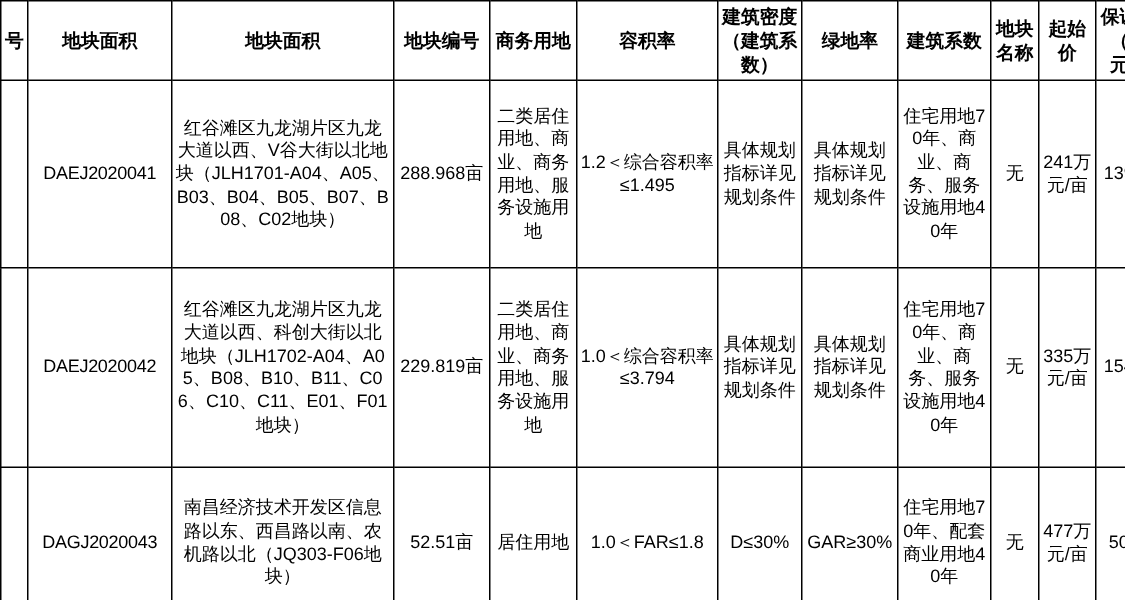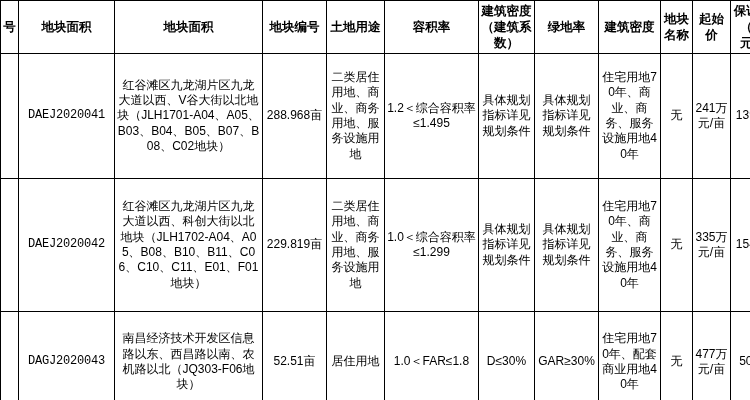--- a/index.html
+++ b/index.html
@@ -68,21 +68,20 @@
     line-height: 1.3;
     padding: 3px 6px;
   }
   td.cell-narrow {
     font-size: 12px;
     line-height: 1.3;
   }
   td.cell-code {
     font-size: 12px;
     letter-spacing: -0.2px;
-    font-family: Liberation Mono, monospace;
   }
   .row-1 td { height: 120px; }
   .row-2 td { height: 128px; }
   .row-3 td { height: 96px; }
 </style>
 </head>
 <body>
 
 <div class="sheet">
   <table class="land-table">
@@ -99,25 +98,25 @@
         <col class="c9">
         <col class="c10">
         <col class="c11">
     </colgroup>
     <thead>
       <tr>
         <th>号</th>
         <th>地块面积</th>
         <th>地块面积</th>
         <th>地块编号</th>
-        <th>土地用途</th>
+        <th>商务用地</th>
         <th>容积率</th>
         <th>建筑密度（建筑系数）</th>
         <th>绿地率</th>
-        <th>建筑密度</th>
+        <th>建筑系数</th>
         <th>地块名称</th>
         <th>起始价</th>
         <th>保证金（万元）</th>
       </tr>
     </thead>
     <tbody>
       <tr class="row-1">
         <td class="cell-narrow"></td>
         <td class="cell-code">DAEJ2020041</td>
         <td class="cell-name">红谷滩区九龙湖片区九龙大道以西、V谷大街以北地块（JLH1701-A04、A05、B03、B04、B05、B07、B08、C02地块）</td>
@@ -130,21 +129,21 @@
         <td class="cell-narrow">无</td>
         <td class="cell-narrow">241万元/亩</td>
         <td class="cell-narrow">13930</td>
       </tr>
       <tr class="row-2">
         <td class="cell-narrow"></td>
         <td class="cell-code">DAEJ2020042</td>
         <td class="cell-name">红谷滩区九龙湖片区九龙大道以西、科创大街以北地块（JLH1702-A04、A05、B08、B10、B11、C06、C10、C11、E01、F01地块）</td>
         <td class="cell-narrow">229.819亩</td>
         <td class="cell-use">二类居住用地、商业、商务用地、服务设施用地</td>
-        <td class="cell-narrow">1.0＜综合容积率≤1.299</td>
+        <td class="cell-narrow">1.0＜综合容积率≤3.794</td>
         <td class="cell-narrow">具体规划指标详见规划条件</td>
         <td class="cell-narrow">具体规划指标详见规划条件</td>
         <td class="cell-narrow">住宅用地70年、商业、商务、服务设施用地40年</td>
         <td class="cell-narrow">无</td>
         <td class="cell-narrow">335万元/亩</td>
         <td class="cell-narrow">15400</td>
       </tr>
       <tr class="row-3">
         <td class="cell-narrow"></td>
         <td class="cell-code">DAGJ2020043</td>

